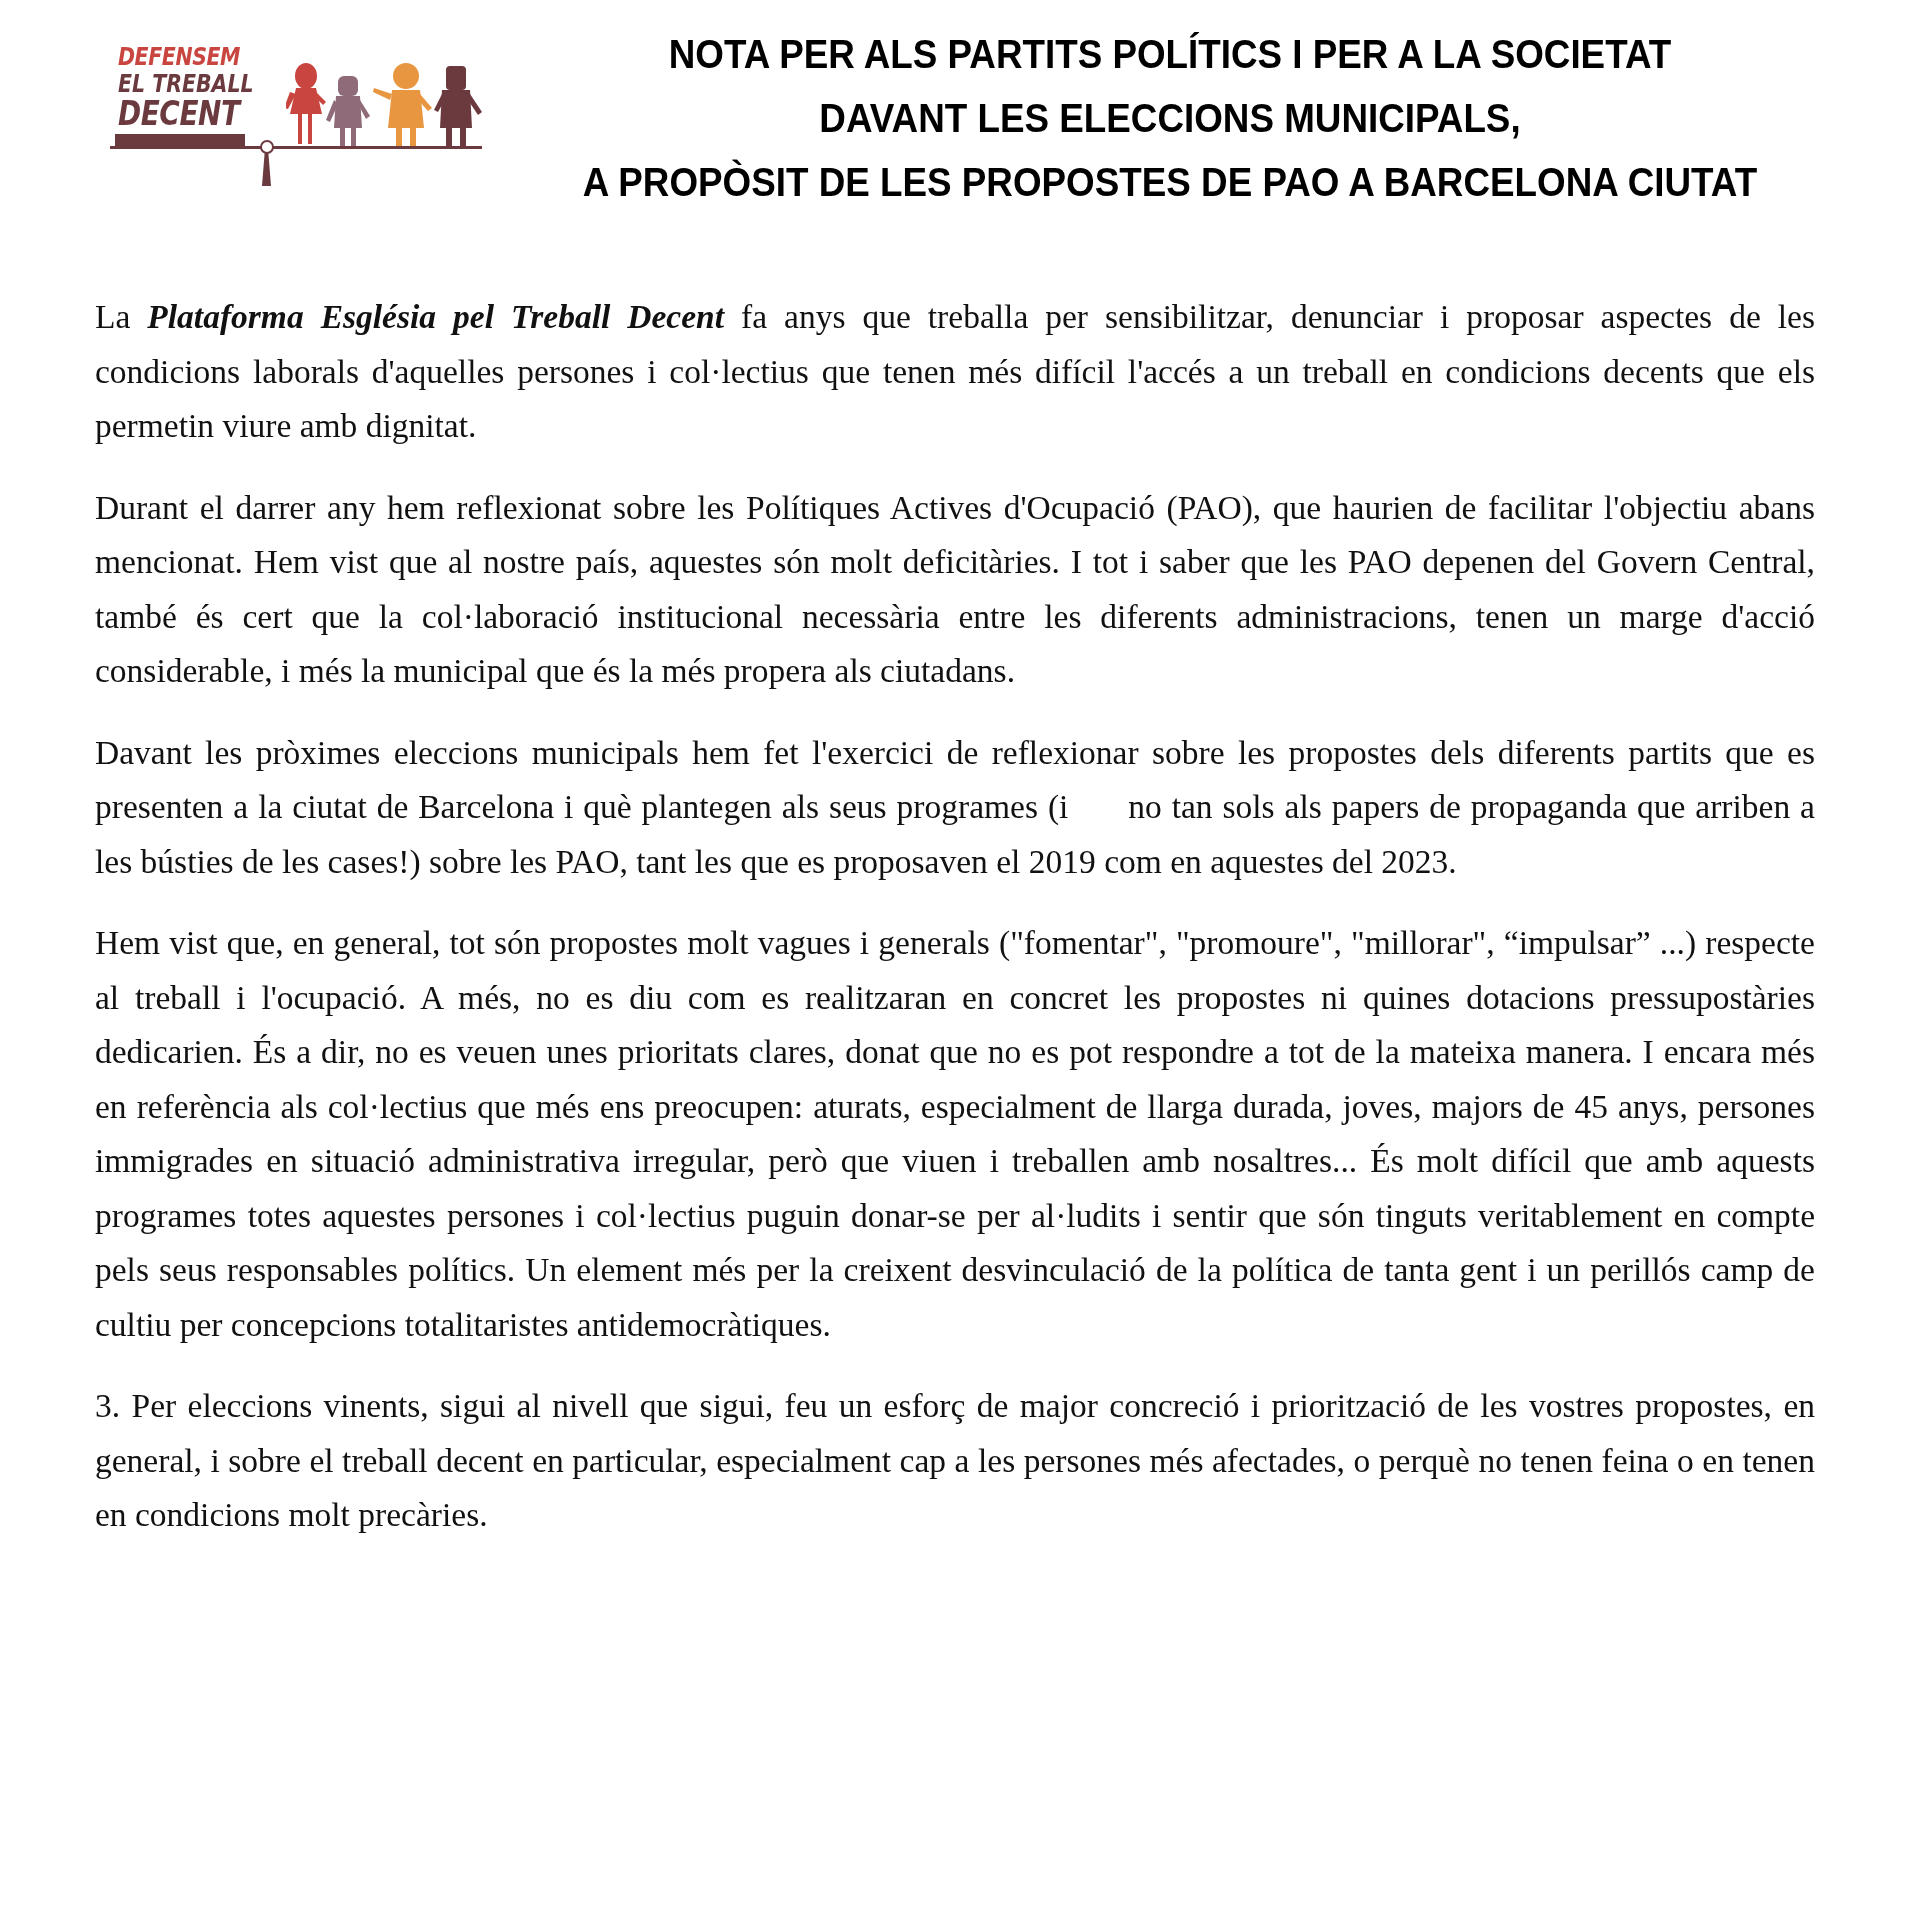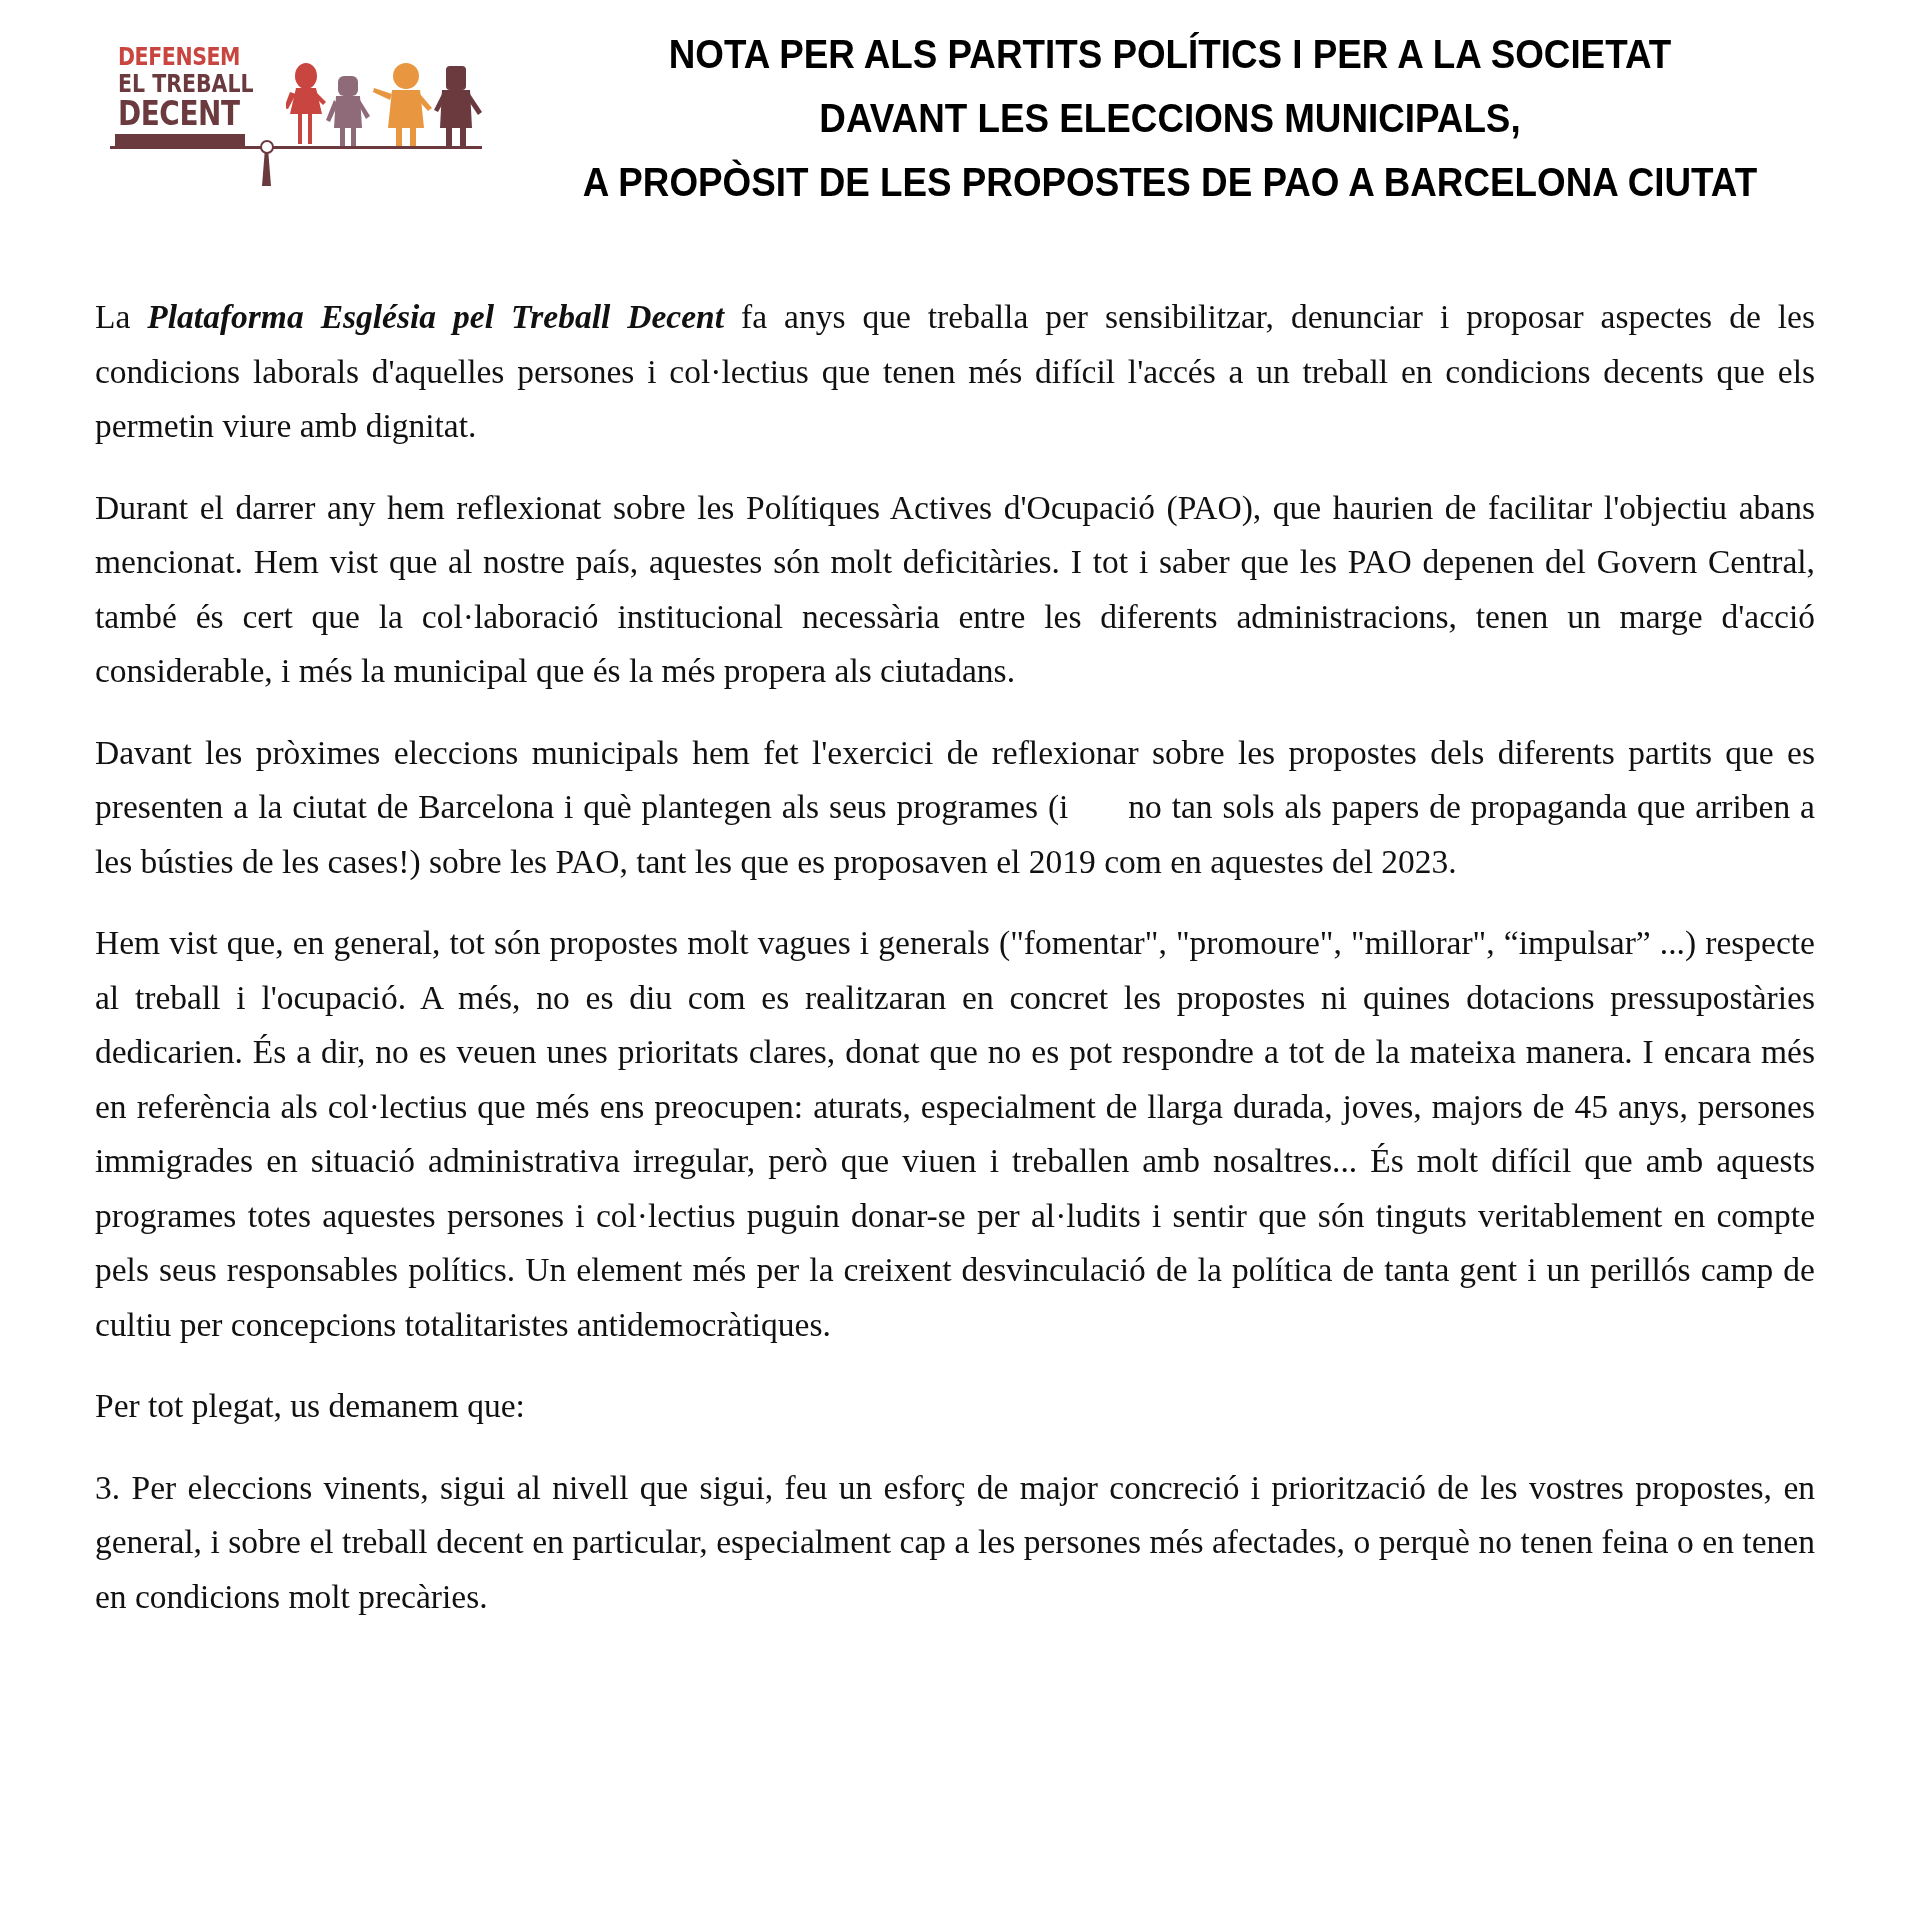--- a/index.html
+++ b/index.html
@@ -1,17 +1,17 @@
 <!DOCTYPE html>
 <html><head>
 <meta charset="utf-8">
 <style>
   html, body { margin: 0; padding: 0; background: #ffffff; }
   body { width: 1920px; height: 1920px; overflow: hidden; position: relative; font-family: "Liberation Sans", sans-serif; color: #111; }
-  .logo { position: absolute; left: 110px; top: 44px; width: 380px; height: 140px; }
+  .logo { position: absolute; left: 110px; top: 44px; width: 380px; height: 140px; font-style: italic; }
   .logo-text { position: absolute; left: 8px; top: 0; font-family: "DejaVu Sans", sans-serif; font-weight: bold; line-height: 1; }
   .logo-l1 { color: #c9453f; font-size: 25px; letter-spacing: -0.5px; display: block; transform: scaleX(0.82); transform-origin: left; }
   .logo-l2 { color: #6b3a3f; font-size: 25px; display: block; margin-top: 2px; transform: scaleX(0.82); transform-origin: left; }
   .logo-l3 { color: #6b3a3f; font-size: 34px; display: block; margin-top: 0px; transform: scaleX(0.82); transform-origin: left; letter-spacing: -0.5px; }
   .logo-block { position: absolute; left: 5px; top: 90px; width: 130px; height: 12px; background: #6b3a3f; }
   .logo-beam { position: absolute; left: 0; top: 102px; width: 372px; height: 3px; background: #6b3a3f; }
   .logo-fulcrum { position: absolute; left: 150px; top: 96px; width: 10px; height: 10px; border-radius: 50%; border: 2px solid #6b3a3f; background: #fff; }
   .logo-post { position: absolute; left: 152px; top: 108px; width: 9px; height: 34px; background: #6b3a3f; clip-path: polygon(30% 0, 70% 0, 100% 100%, 0 100%); }
   .figure { position: absolute; }
   .title { position: absolute; left: 520px; top: 22px; width: 1300px; text-align: center; font-family: "Liberation Sans", sans-serif; font-weight: bold; font-size: 40px; line-height: 64px; color: #000; transform: scaleX(0.92); transform-origin: center; }
@@ -77,15 +77,14 @@
   <div>NOTA PER ALS PARTITS POLÍTICS I PER A LA SOCIETAT</div>
   <div>DAVANT LES ELECCIONS MUNICIPALS,</div>
   <div>A PROPÒSIT DE LES PROPOSTES DE PAO A BARCELONA CIUTAT</div>
 </div>
 
 <div class="body">
   <p><span>La </span><span class="em">Plataforma Església pel Treball Decent</span><span> fa anys que treballa per sensibilitzar, denunciar i proposar aspectes de les condicions laborals d'aquelles persones i col·lectius que tenen més difícil l'accés a un treball en condicions decents que els permetin viure amb dignitat.</span></p>
   <p>Durant el darrer any hem reflexionat sobre les Polítiques Actives d'Ocupació (PAO), que haurien de facilitar l'objectiu abans mencionat. Hem vist que al nostre país, aquestes són molt deficitàries. I tot i saber que les PAO depenen del Govern Central, també és cert que la col·laboració institucional necessària entre les diferents administracions, tenen un marge d'acció considerable, i més la municipal que és la més propera als ciutadans.</p>
   <p style="white-space: pre-wrap;">Davant les pròximes eleccions municipals hem fet l'exercici de reflexionar sobre les propostes dels diferents partits que es presenten a la ciutat de Barcelona i què plantegen als seus programes (i      no tan sols als papers de propaganda que arriben a les bústies de les cases!) sobre les PAO, tant les que es proposaven el 2019 com en aquestes del 2023.</p>
   <p>Hem vist que, en general, tot són propostes molt vagues i generals ("fomentar", "promoure", "millorar", “impulsar” ...) respecte al treball i l'ocupació. A més, no es diu com es realitzaran en concret les propostes ni quines dotacions pressupostàries dedicarien. És a dir, no es veuen unes prioritats clares, donat que no es pot respondre a tot de la mateixa manera. I encara més en referència als col·lectius que més ens preocupen: aturats, especialment de llarga durada, joves, majors de 45 anys, persones immigrades en situació administrativa irregular, però que viuen i treballen amb nosaltres... És molt difícil que amb aquests programes totes aquestes persones i col·lectius puguin donar-se per al·ludits i sentir que són tinguts veritablement en compte pels seus responsables polítics. Un element més per la creixent desvinculació de la política de tanta gent i un perillós camp de cultiu per concepcions totalitaristes antidemocràtiques.</p>
-  <p>Per tot plegat, us demanem que:</p>
   <p>3. Per eleccions vinents, sigui al nivell que sigui, feu un esforç de major concreció i priorització de les vostres propostes, en general, i sobre el treball decent en particular, especialment cap a les persones més afectades, o perquè no tenen feina o en tenen en condicions molt precàries.</p>
 </div>
 
 </body></html>

